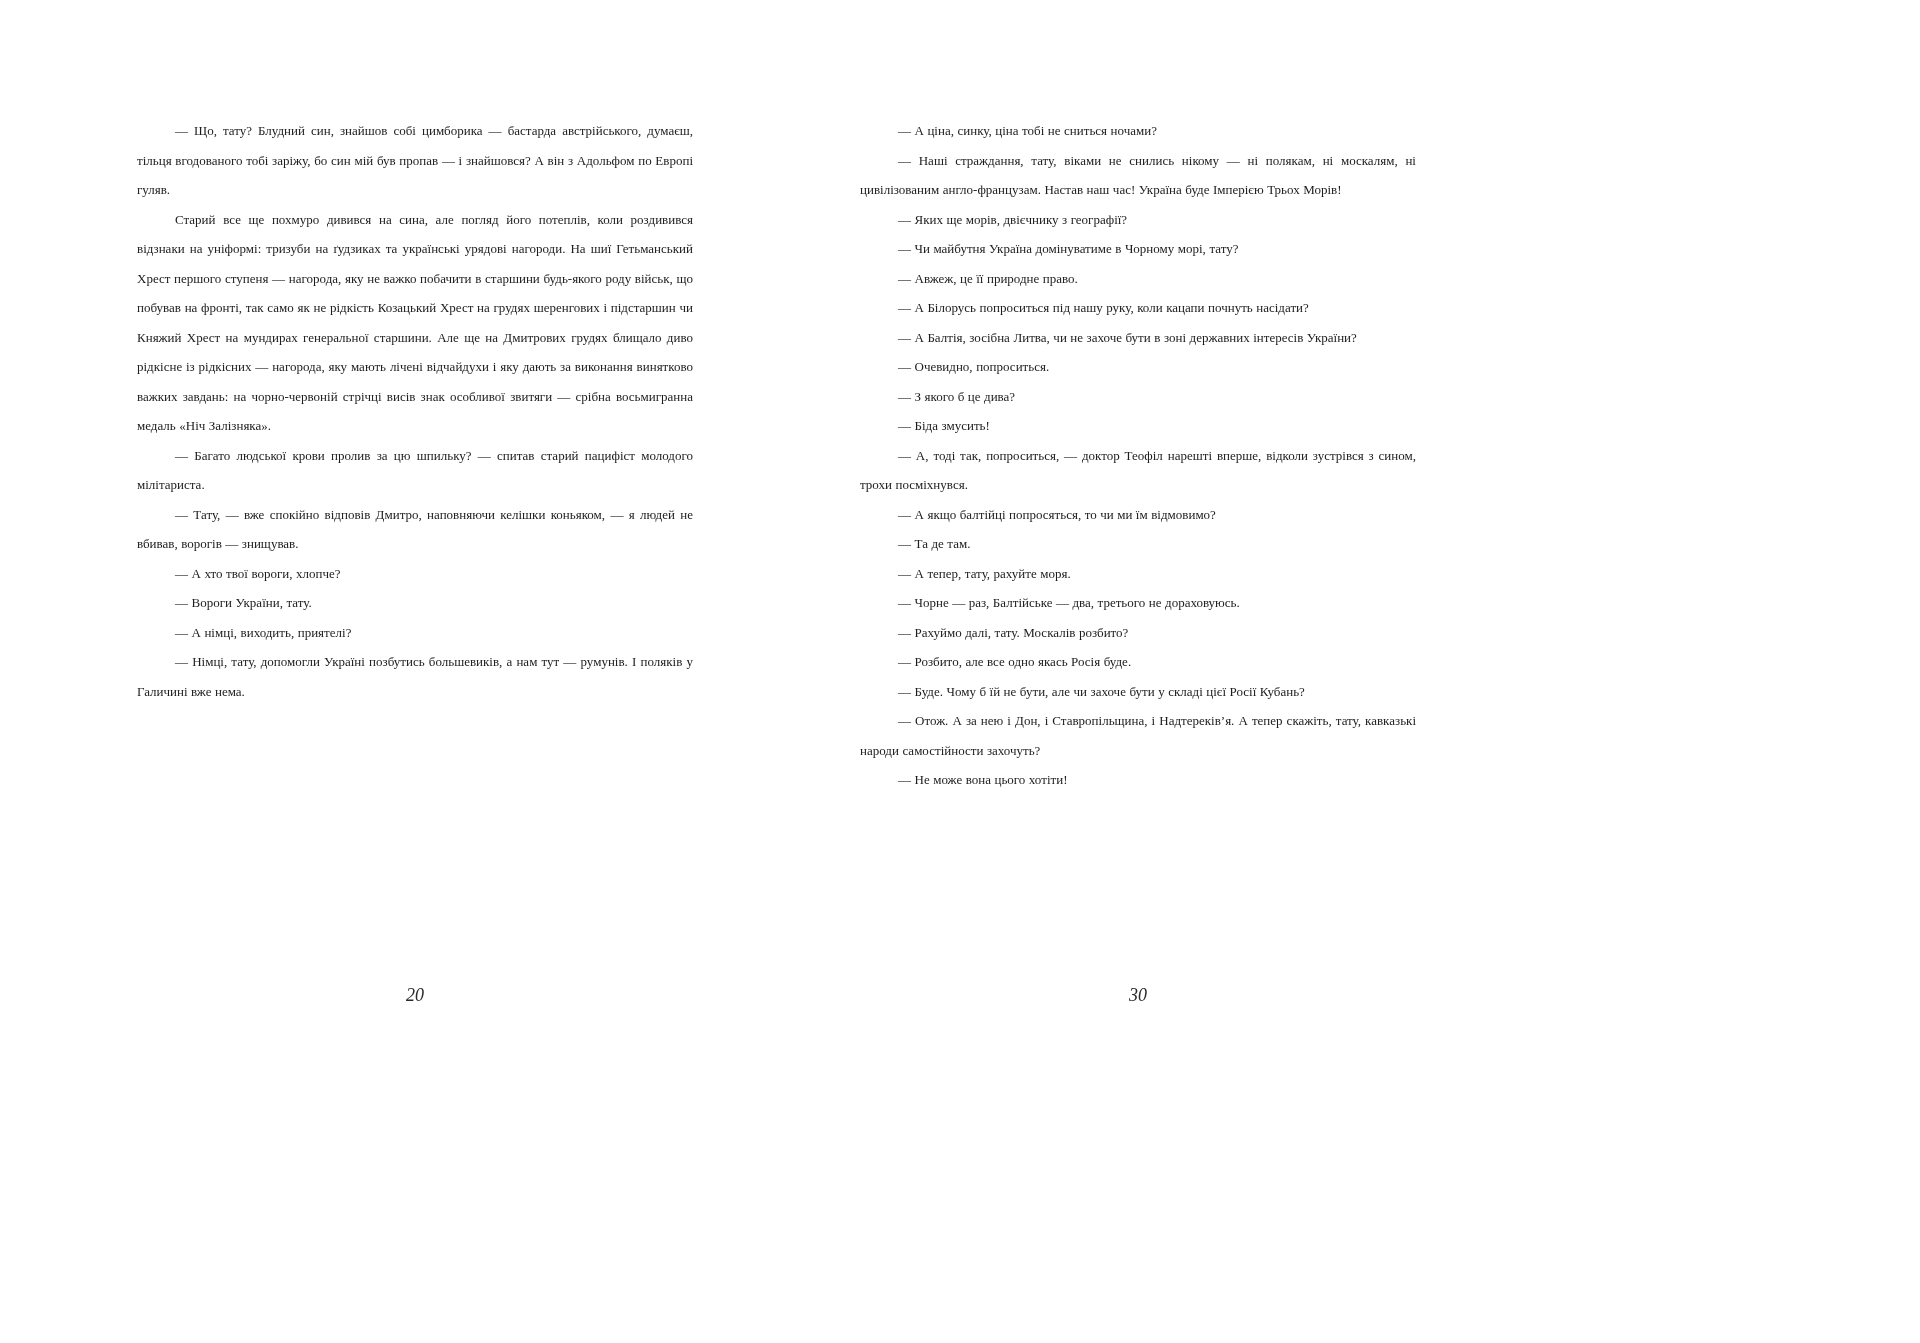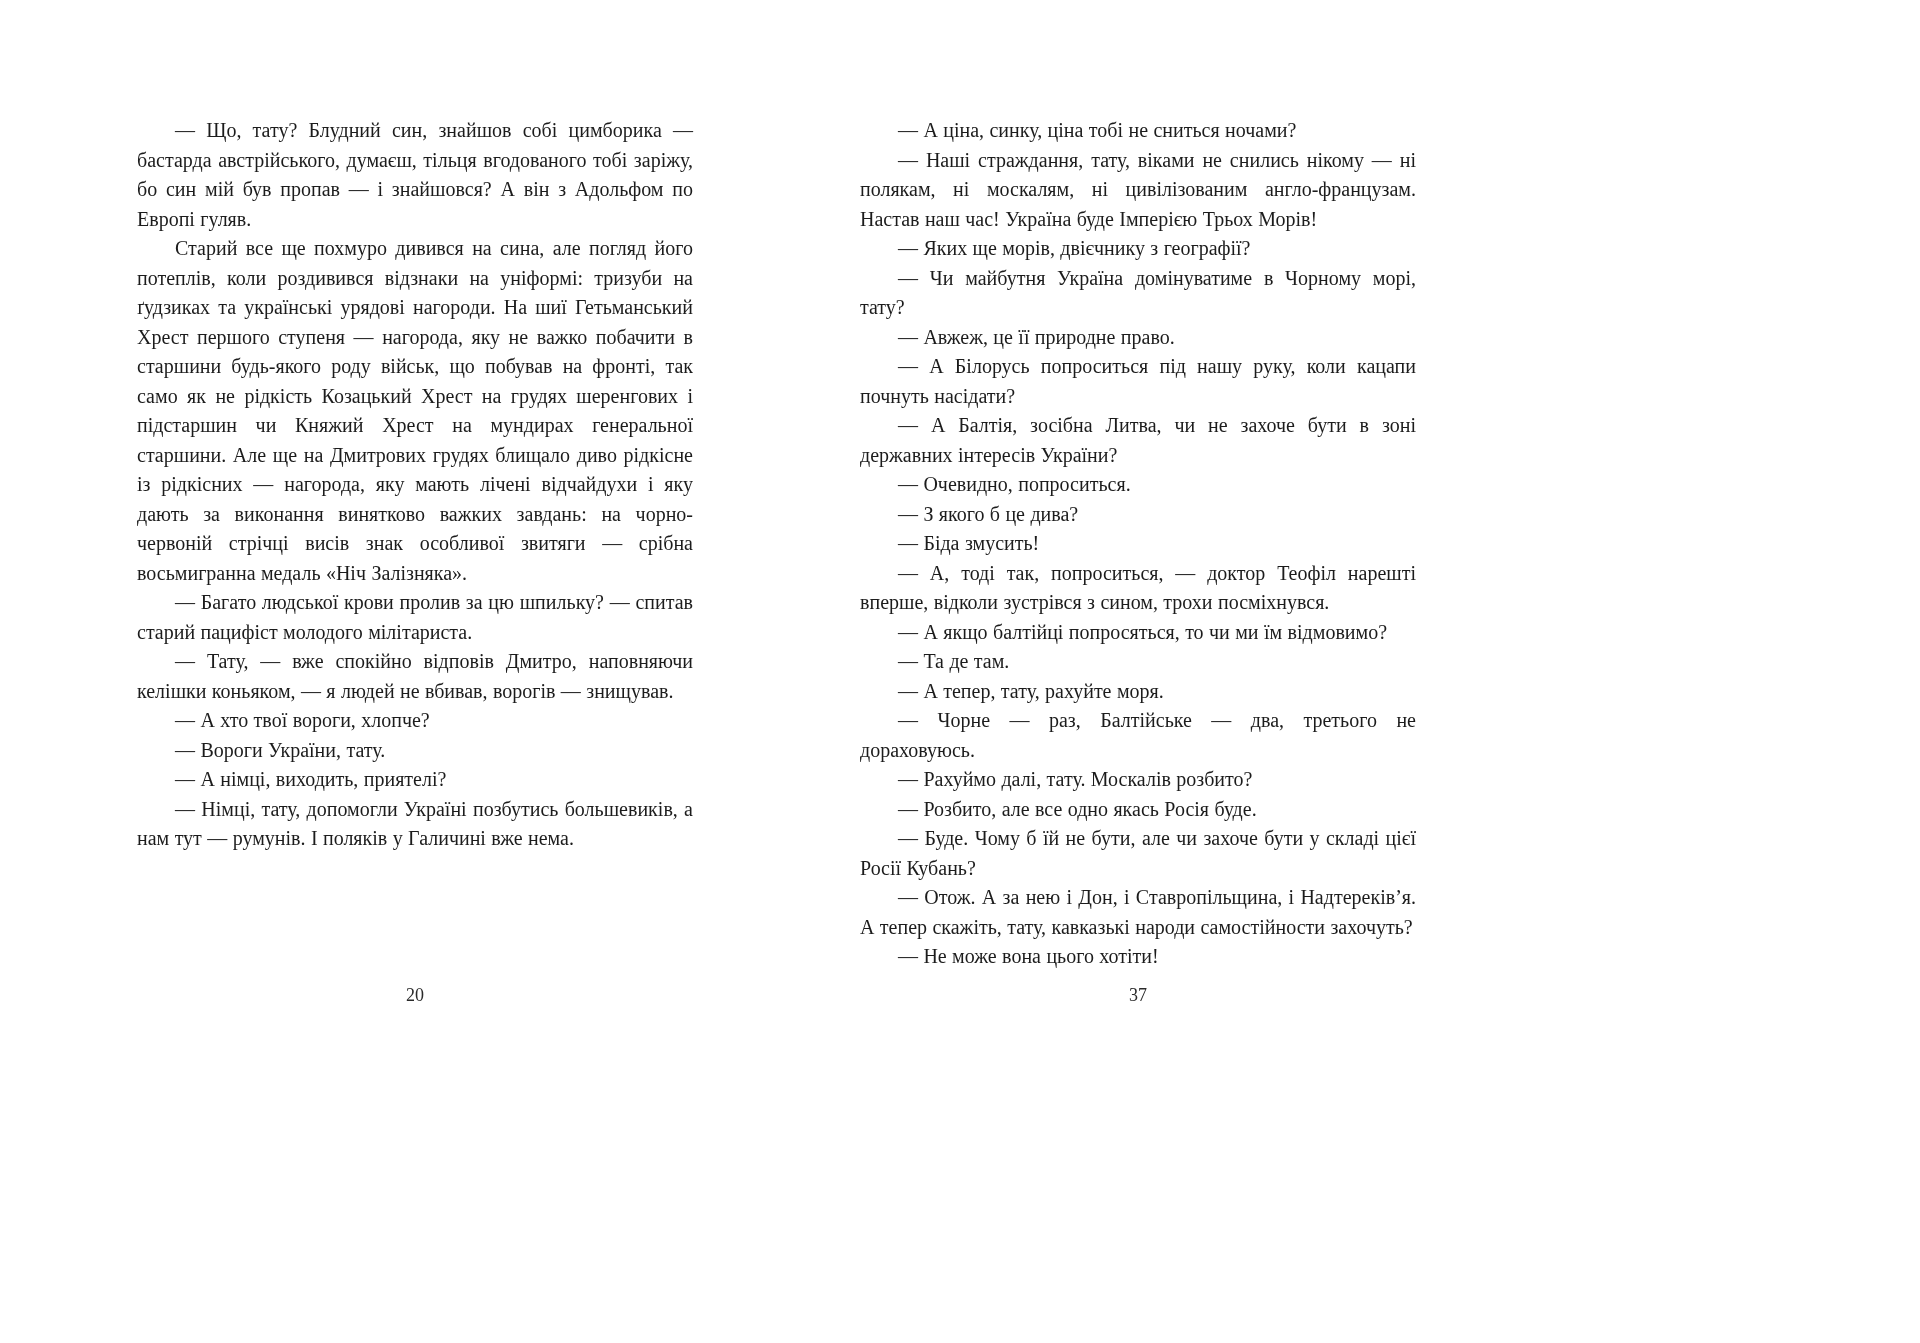--- a/index.html
+++ b/index.html
@@ -23,35 +23,36 @@
     position: absolute;
     top: 116px;
     width: 556px;
     height: 890px;
   }
   .page-left  { left: 137px; }
   .page-right { left: 860px; }
   .page-text p {
     margin: 0;
     padding: 0;
-    font-size: 20px;
+    font-size: 13px;
     line-height: 29.5px;
     text-align: justify;
     text-indent: 38px;
     word-spacing: 0.02em;
   }
   .page-number {
     position: absolute;
     bottom: 0;
     left: 0;
     width: 100%;
     text-align: center;
     font-size: 18px;
     line-height: 22px;
     color: #2a2a2a;
+    font-style: italic;
   }
 </style>
 </head>
 <body>
 
 <div class="spread">
 
   <section class="page page-left" id="page-0">
     <div class="page-text">
         <p>— Що, тату? Блудний син, знайшов собі цимборика — бастарда австрійського, думаєш, тільця вгодованого тобі заріжу, бо син мій був пропав — і знайшовся? А він з Адольфом по Европі гуляв.</p>
@@ -82,16 +83,16 @@
         <p>— А якщо балтійці попросяться, то чи ми їм відмовимо?</p>
         <p>— Та де там.</p>
         <p>— А тепер, тату, рахуйте моря.</p>
         <p>— Чорне — раз, Балтійське — два, третього не дораховуюсь.</p>
         <p>— Рахуймо далі, тату. Москалів розбито?</p>
         <p>— Розбито, але все одно якась Росія буде.</p>
         <p>— Буде. Чому б їй не бути, але чи захоче бути у складі цієї Росії Кубань?</p>
         <p>— Отож. А за нею і Дон, і Ставропільщина, і Надтереків’я. А тепер скажіть, тату, кавказькі народи самостійности захочуть?</p>
         <p>— Не може вона цього хотіти!</p>
       </div>
-    <div class="page-number">37</div>
+    <div class="page-number">30</div>
   </section>
 
 </div>
 
 </body></html>

